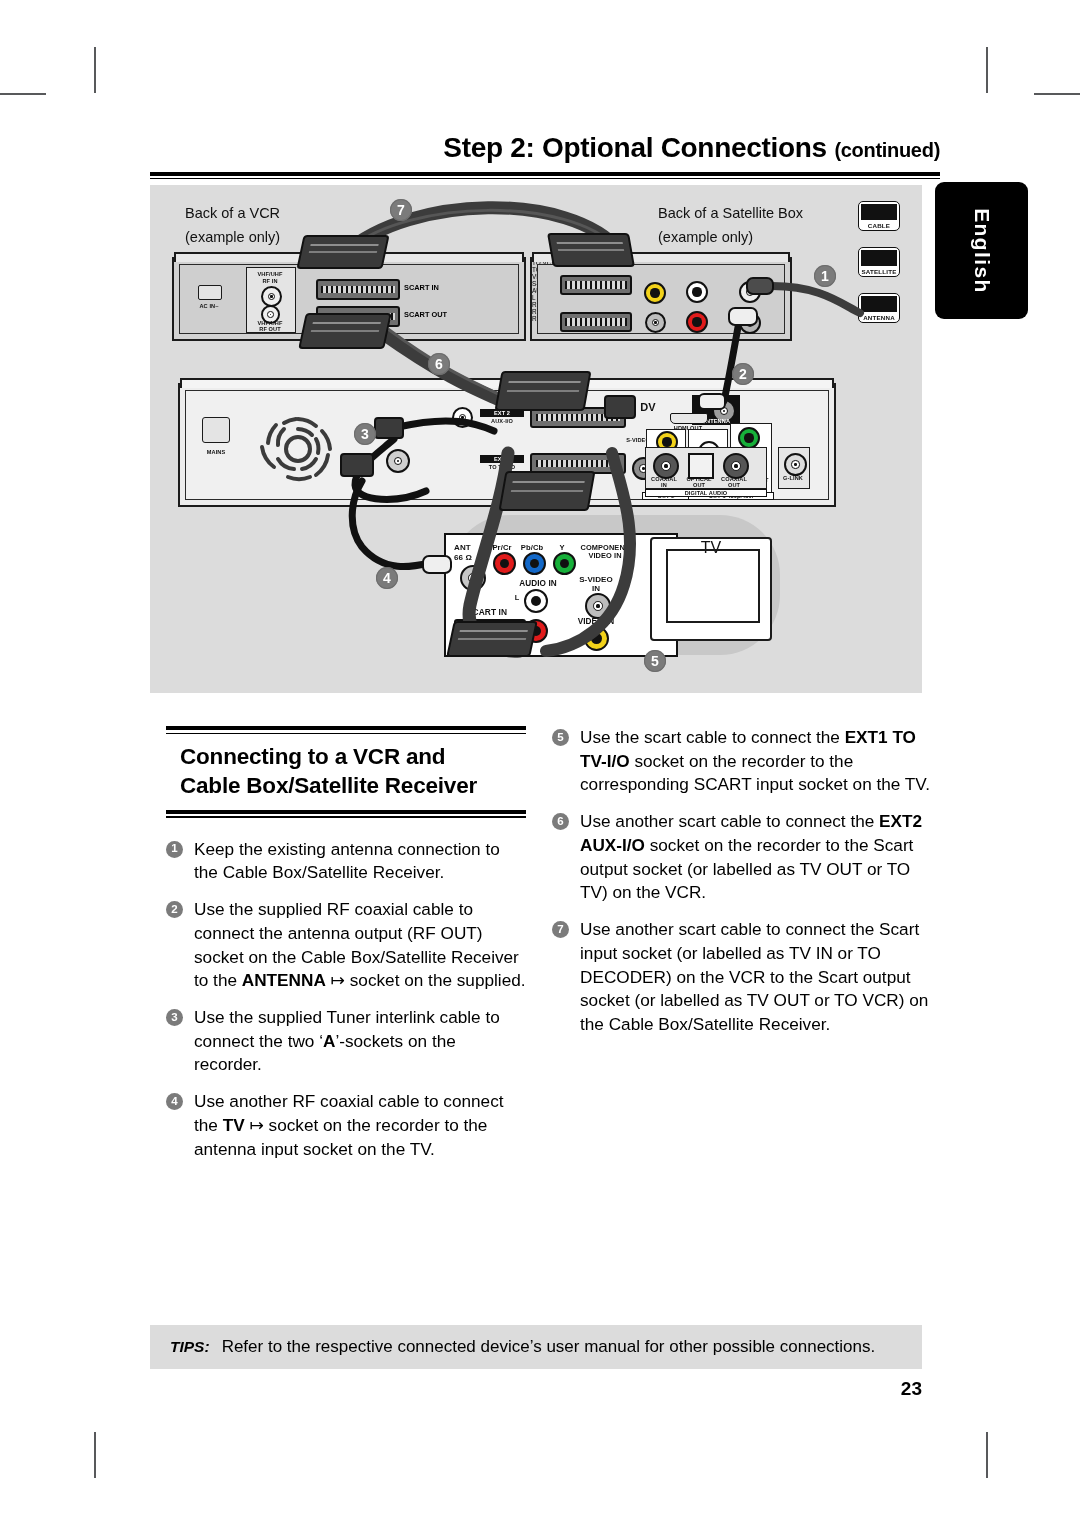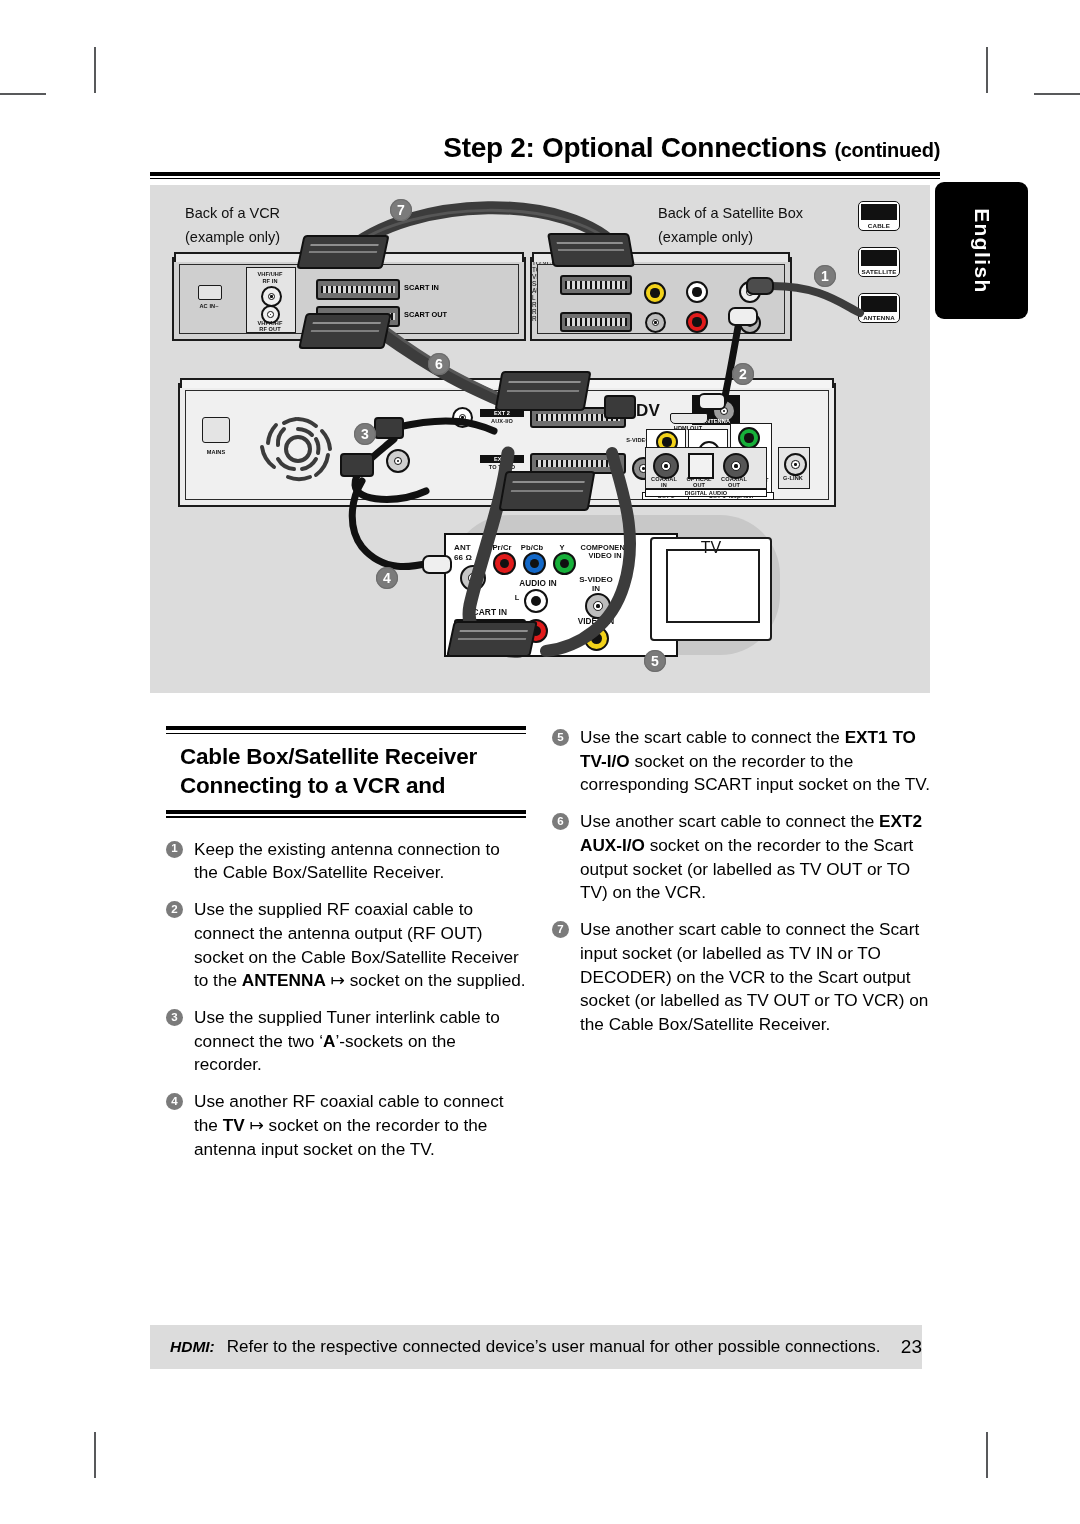--- a/index.html
+++ b/index.html
@@ -20,21 +20,21 @@
 
   
   #lang-tab{position:absolute;left:935px;top:182px;width:93px;height:137px;
      background:#000;border-radius:9px;}
   #lang-tab span{position:absolute;left:50%;top:50%;
      transform:translate(-50%,-50%) rotate(90deg);transform-origin:center;
      color:#fff;font-size:21px;font-weight:bold;letter-spacing:1.4px;white-space:nowrap;}
 
   
   #diagram{position:absolute;left:150px;top:185px;width:772px;height:508px;
-     background:#dcdcdc;overflow:hidden;padding-left:8px;}
+     background:#dcdcdc;overflow:hidden;}
   .dg{position:absolute;}
   .lbl{font-size:14.5px;color:#111;white-space:nowrap;}
 
   
   .badge{position:absolute;width:22px;height:22px;border-radius:50%;
      background:#7b7b7b;color:#fff;font-size:14px;font-weight:bold;
      display:flex;align-items:center;justify-content:center;z-index:40;
      box-shadow:0 0 0 1px #6d6d6d inset;}
 
   
@@ -91,22 +91,22 @@
      background:#7b7b7b;color:#fff;font-size:11.5px;font-weight:bold;
      align-items:center;justify-content:center;}
   .step .txt{flex:1;}
   .step b{font-weight:bold;}
 
   
   #tips{position:absolute;left:150px;top:1325px;width:772px;height:44px;
      background:#dcdcdc;display:flex;align-items:center;}
   #tips .k{font-size:15.5px;font-weight:bold;font-style:italic;margin:0 12px 0 20px;}
   #tips .v{font-size:17px;}
-  #page-number{position:absolute;left:860px;top:1336px;width:62px;
-     text-align:right;font-size:19px;font-weight:normal;}
+  #page-number{position:absolute;left:860px;top:1378px;width:62px;
+     text-align:right;font-size:19px;font-weight:bold;}
 </style>
 </head>
 <body>
 
 <div class="crop v" style="left:94px;top:47px;"></div>
 <div class="crop v" style="left:986px;top:47px;"></div>
 <div class="crop v" style="left:94px;top:1432px;"></div>
 <div class="crop v" style="left:986px;top:1432px;"></div>
 <div class="crop h" style="left:0px;top:93px;"></div>
 <div class="crop h" style="left:1034px;top:93px;"></div>
@@ -326,21 +326,21 @@
         <i>
           <b></b>
         </i>
       </div>
     <div class="coax" style="left:206px;top:64px;width:20px;height:20px;background:#cfcfcf;">
         <i>
           <b></b>
         </i>
       </div>
 
-    <div class="tiny" style="left:455px;top:16px;width:26px;font-size:17px;">DV</div>
+    <div class="tiny" style="left:455px;top:16px;width:26px;font-size:11px;">DV</div>
     <div class="tiny" style="left:440px;top:52px;width:36px;">S-VIDEO</div>
     <div class="coax" style="left:452px;top:72px;width:19px;height:19px;background:#8d8d8d;">
         <i>
           <b></b>
         </i>
       </div>
 
     <div class="port-box" style="left:512px;top:10px;width:48px;height:30px;background:#111;border:none;"></div>
     <div class="coax" style="left:532px;top:14px;width:20px;height:20px;background:#9d9d9d;">
         <i>
@@ -496,22 +496,22 @@
   <div class="badge" style="left:582px;top:178px;">2</div>
   <div class="badge" style="left:204px;top:238px;">3</div>
   <div class="badge" style="left:226px;top:382px;">4</div>
   <div class="badge" style="left:494px;top:465px;">5</div>
 </div>
 
 <div id="col-left">
   <div class="sec-rule"></div>
   <div class="sec-rule thinline"></div>
   <div id="section-heading">
+    <div>Connecting to a VCR and</div>
     <div>Cable Box/Satellite Receiver</div>
-    <div>Connecting to a VCR and</div>
   </div>
   <div class="sec-rule"></div>
   <div class="sec-rule thinline" style="margin-bottom:20px;"></div>
   <div id="steps-left">
       <div class="step">
         <div class="num">
           <span>1</span>
         </div>
         <div class="txt"><span>Keep the existing antenna connection to the Cable Box/Satellite Receiver.</span></div>
       </div>
@@ -553,16 +553,16 @@
       <div class="step">
         <div class="num">
           <span>7</span>
         </div>
         <div class="txt"><span>Use another scart cable to connect the Scart input socket (or labelled as TV IN or TO DECODER) on the VCR to the Scart output socket (or labelled as TV OUT or TO VCR) on the Cable Box/Satellite Receiver.</span></div>
       </div>
     </div>
 </div>
 
 <div id="tips">
-  <div class="k">HDMI:</div>
+  <div class="k">TIPS:</div>
   <div class="v">Refer to the respective connected device’s user manual for other possible connections.</div>
 </div>
 <div id="page-number">23</div>
 
 </body></html>

